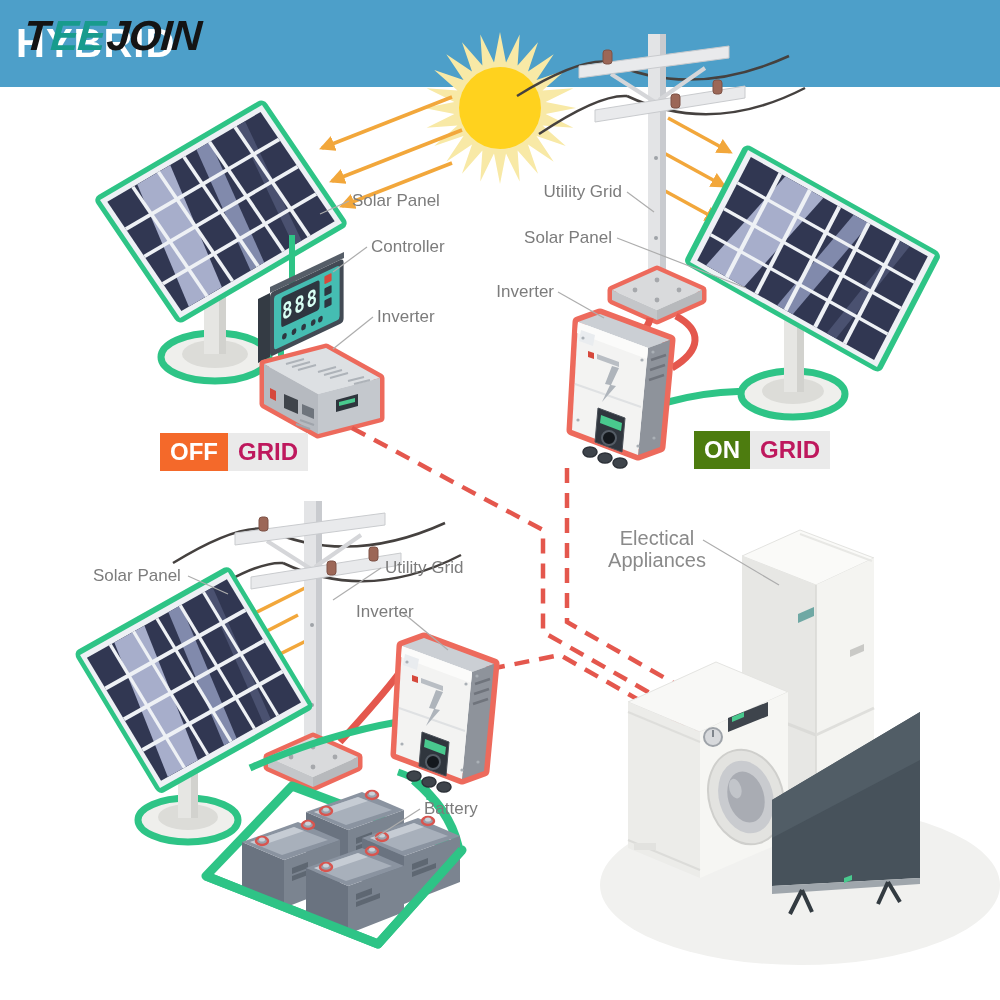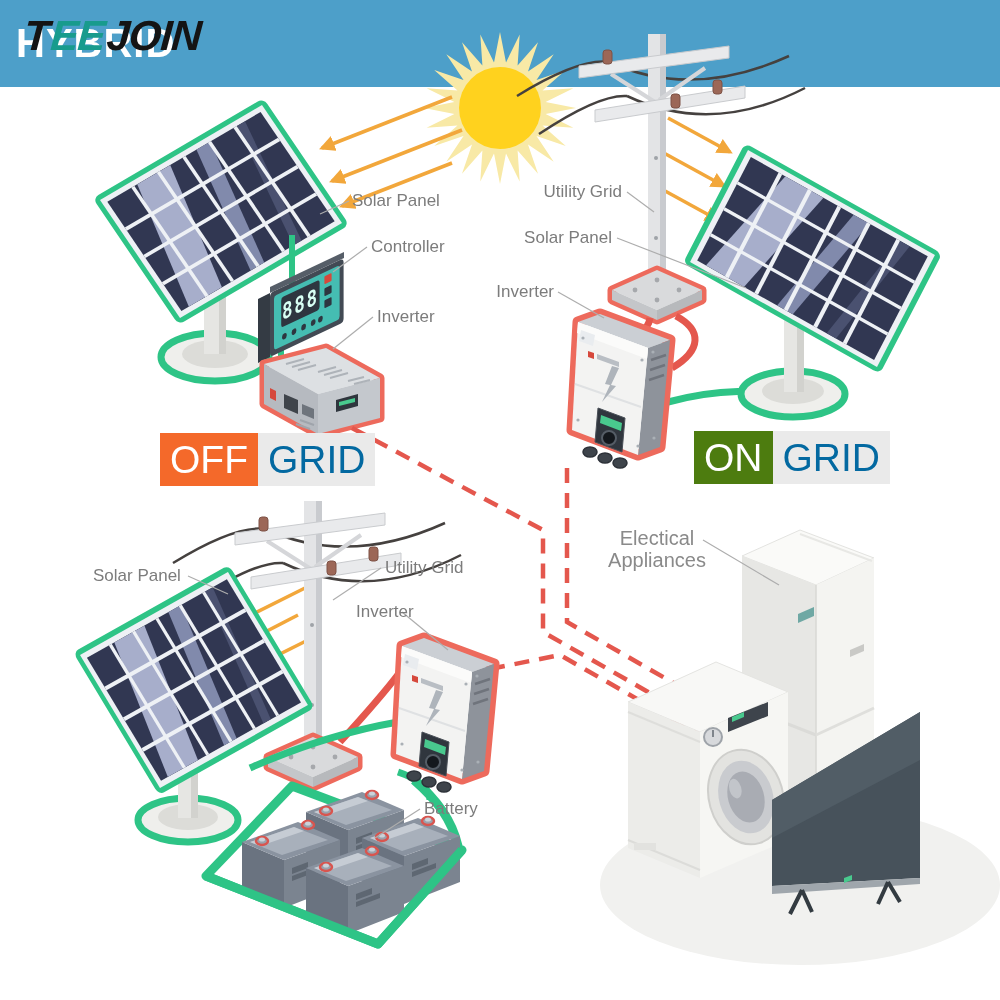--- a/index.html
+++ b/index.html
@@ -7,24 +7,24 @@
        font-family:"Liberation Sans",sans-serif}
   .stage{position:absolute;left:0;top:0;width:1000px;height:1000px}
   svg.diagram{position:absolute;left:0;top:0}
 
   
   .logo{position:absolute;left:24px;top:12px;font-size:42px;font-weight:bold;font-style:italic;
         letter-spacing:-1px;color:#141414;transform:skewX(-4deg);white-space:nowrap}
   .logo .teal{color:#189B8D;padding:0 2px}
 
   
-  .badge{position:absolute;display:flex;font-weight:normal;font-size:39px;line-height:1;white-space:nowrap}
+  .badge{position:absolute;display:flex;font-weight:bold;font-size:24px;line-height:1;white-space:nowrap}
   .badge span{padding:7px 10px;display:block}
   .badge .acc{color:#ffffff}
-  .badge .rest{background:#EAEAEA;color:#0369a1}
+  .badge .rest{background:#EAEAEA;color:#be185d}
   #offgrid-badge{left:160px;top:433px}
   #offgrid-badge .acc{background:#F4692A}
   #ongrid-badge{left:694px;top:431px}
   #ongrid-badge .acc{background:#4d7c0f}
   #hybrid-badge{left:374px;top:858px;background:#4D9FC9;color:#fff;padding:21px 16px;
                 font-weight:bold;font-size:40px;letter-spacing:1px}
 
   .svg-label{font-family:"Liberation Sans",sans-serif;font-size:17px;fill:#7C7C7C}
   .svg-label-lg{font-family:"Liberation Sans",sans-serif;font-size:20px;fill:#8A8A8A}
 </style>

